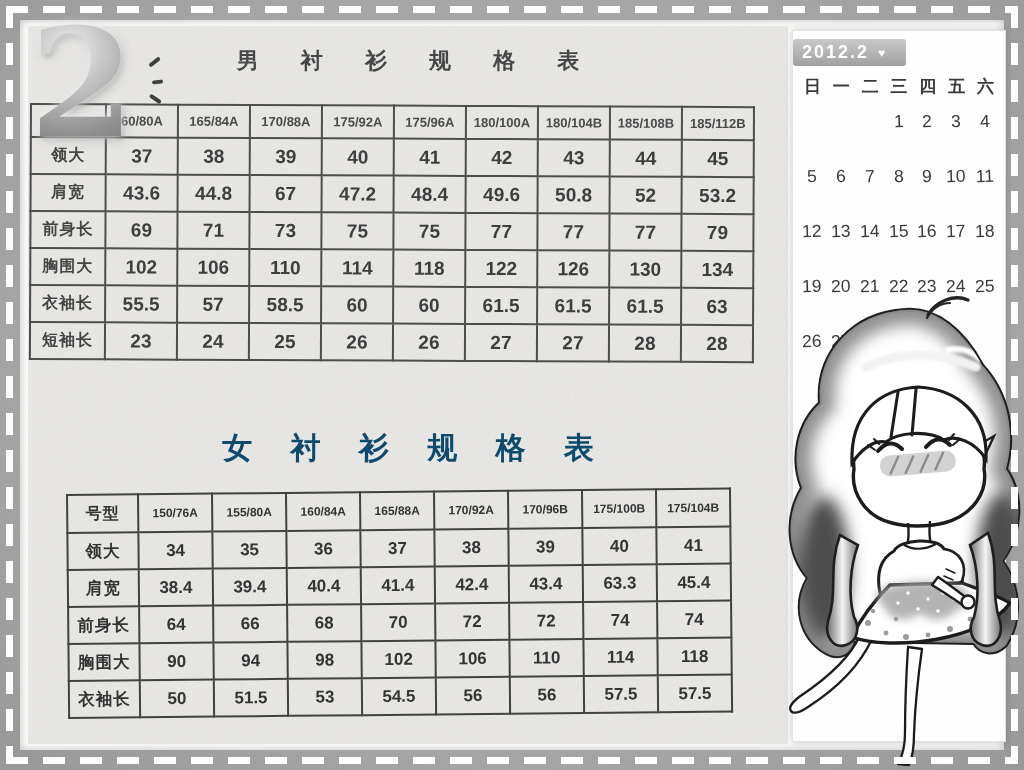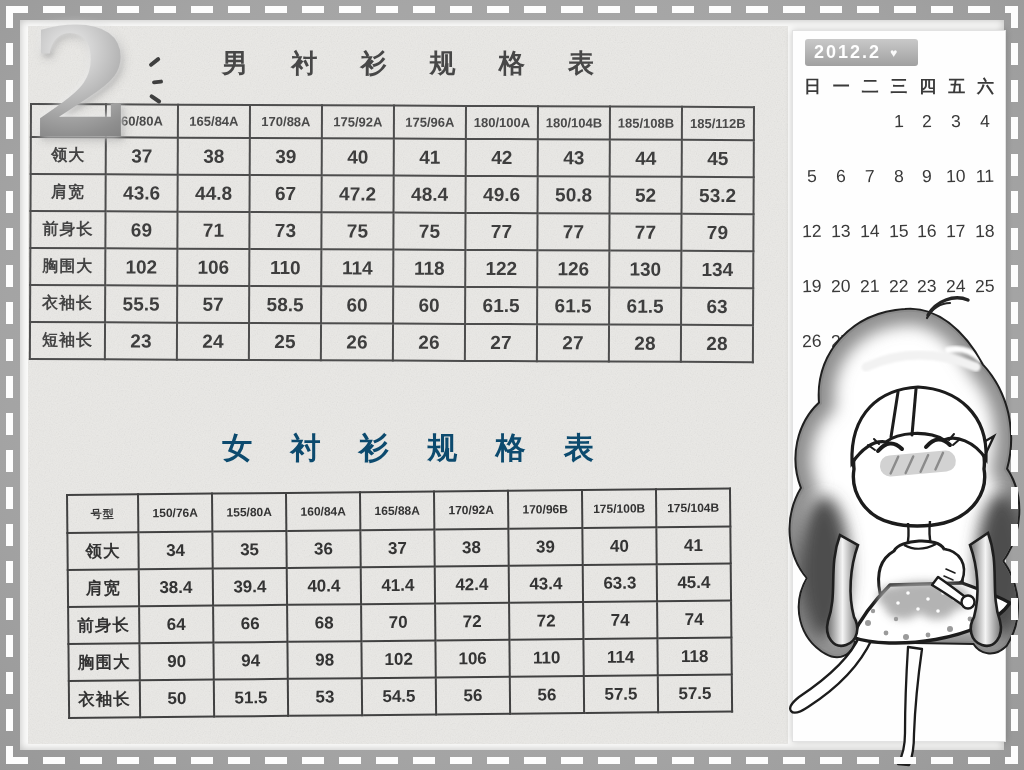--- a/index.html
+++ b/index.html
@@ -38,49 +38,49 @@
   }
   .mark{position:absolute;width:13px;height:3.6px;background:#3f3f3f;border-radius:2px;z-index:4;}
   .mark1{left:120px;top:34px;transform:rotate(-38deg);}
   .mark2{left:124px;top:54px;transform:rotate(-6deg);width:11px;}
   .mark3{left:121px;top:71px;transform:rotate(34deg);}
 
   .cn-title{
     position:absolute;left:0;right:0;text-align:center;
     font-weight:700;color:#474747;letter-spacing:18px;text-indent:18px;
   }
-  .title-men{top:20px;font-size:26px;}
+  .title-men{top:20px;font-size:22px;}
   .title-women{top:402px;font-size:30px;letter-spacing:15px;text-indent:15px;color:#0c4a6e;}
 
   
   .spec{border-collapse:collapse;position:absolute;}
   .spec th,.spec td{
     border:2px solid #4d4d4d;text-align:center;vertical-align:middle;padding:0;
     color:#3e3e3e;font-family:"Liberation Sans", sans-serif;
   }
   .t-men{left:2px;top:77px;transform:rotate(.25deg);transform-origin:left top;}
   .t-men thead th{height:31px;font-size:13px;font-weight:700;width:70px;color:#4a4a4a;}
   .t-men thead th:first-child{width:73px;}
   .t-men tbody th{font-size:16px;font-weight:700;letter-spacing:1px;color:#444;}
   .t-men td{height:35px;font-size:19px;font-weight:600;}
 
   .t-women{left:38px;top:468px;transform:rotate(-.55deg);transform-origin:left top;}
   .t-women thead th{height:36px;font-size:12px;font-weight:700;width:72px;color:#333;}
-  .t-women thead th:first-child{width:69px;font-size:11px;letter-spacing:1px;}
+  .t-women thead th:first-child{width:69px;font-size:16px;letter-spacing:1px;}
   .t-women tbody th{font-size:16.5px;font-weight:700;letter-spacing:1px;color:#333;}
   .t-women td{height:35px;font-size:17px;font-weight:700;color:#343434;}
   .t-women th,.t-women td{border-color:#414141;}
 
   
   .side{
     position:absolute;left:792px;top:30px;width:212px;height:710px;z-index:2;
     background:#fefefe;border:1px solid #e2e2e2;box-shadow:0 0 7px rgba(0,0,0,.20);
   }
   .cal-banner{
-    position:absolute;left:12px;top:8px;width:104px;height:27px;border-radius:3px;
+    position:absolute;left:0;top:8px;width:104px;height:27px;border-radius:3px;
     background:linear-gradient(180deg,#c9c9c9,#a0a0a0);
     color:#fff;font-size:18px;font-weight:700;line-height:27px;padding-left:9px;
     letter-spacing:2px;box-shadow:0 0 4px rgba(255,255,255,.8);
   }
   .cal-banner .heart{font-size:12px;margin-left:9px;letter-spacing:0;vertical-align:1px;opacity:.95;}
   .cal-weekdays,.cal-days{
     position:absolute;left:5px;width:202px;display:grid;grid-template-columns:repeat(7,1fr);
     text-align:center;color:#3a3a3a;
   }
   .cal-weekdays{top:44px;font-size:17px;font-weight:600;}

